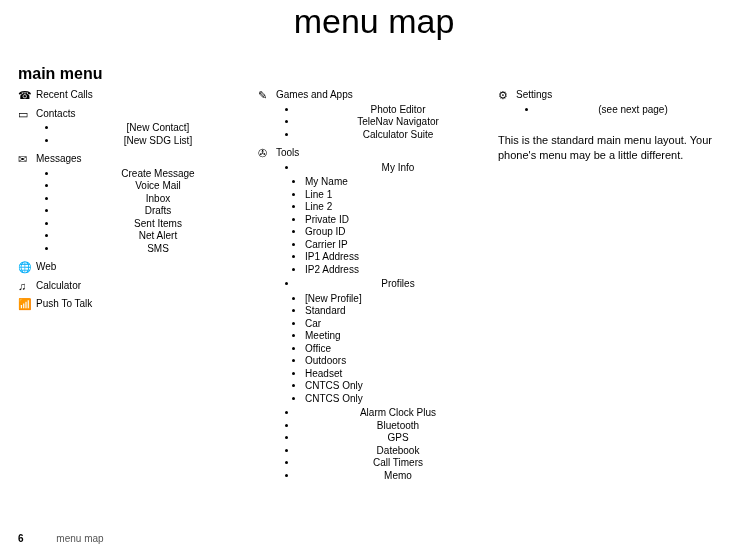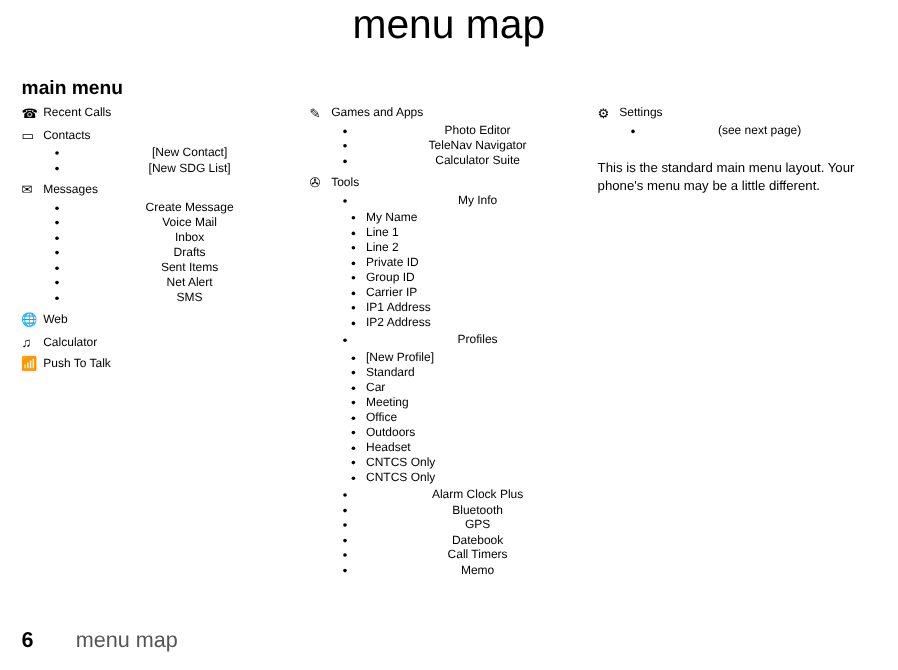--- a/index.html
+++ b/index.html
@@ -67,21 +67,21 @@
   .bold { font-weight: normal; }
   .note {
     font-size: 11px;
     line-height: 1.35;
     margin-top: 17px;
   }
   .footer {
     position: absolute;
     bottom: 14px;
     left: 18px;
-    font-size: 18px;
+    font-size: 10px;
   }
   .footer .pn {
     font-weight: bold;
     margin-right: 30px;
   }
   .footer .ft {
     color: #555;
   }
 </style>
 </head>

